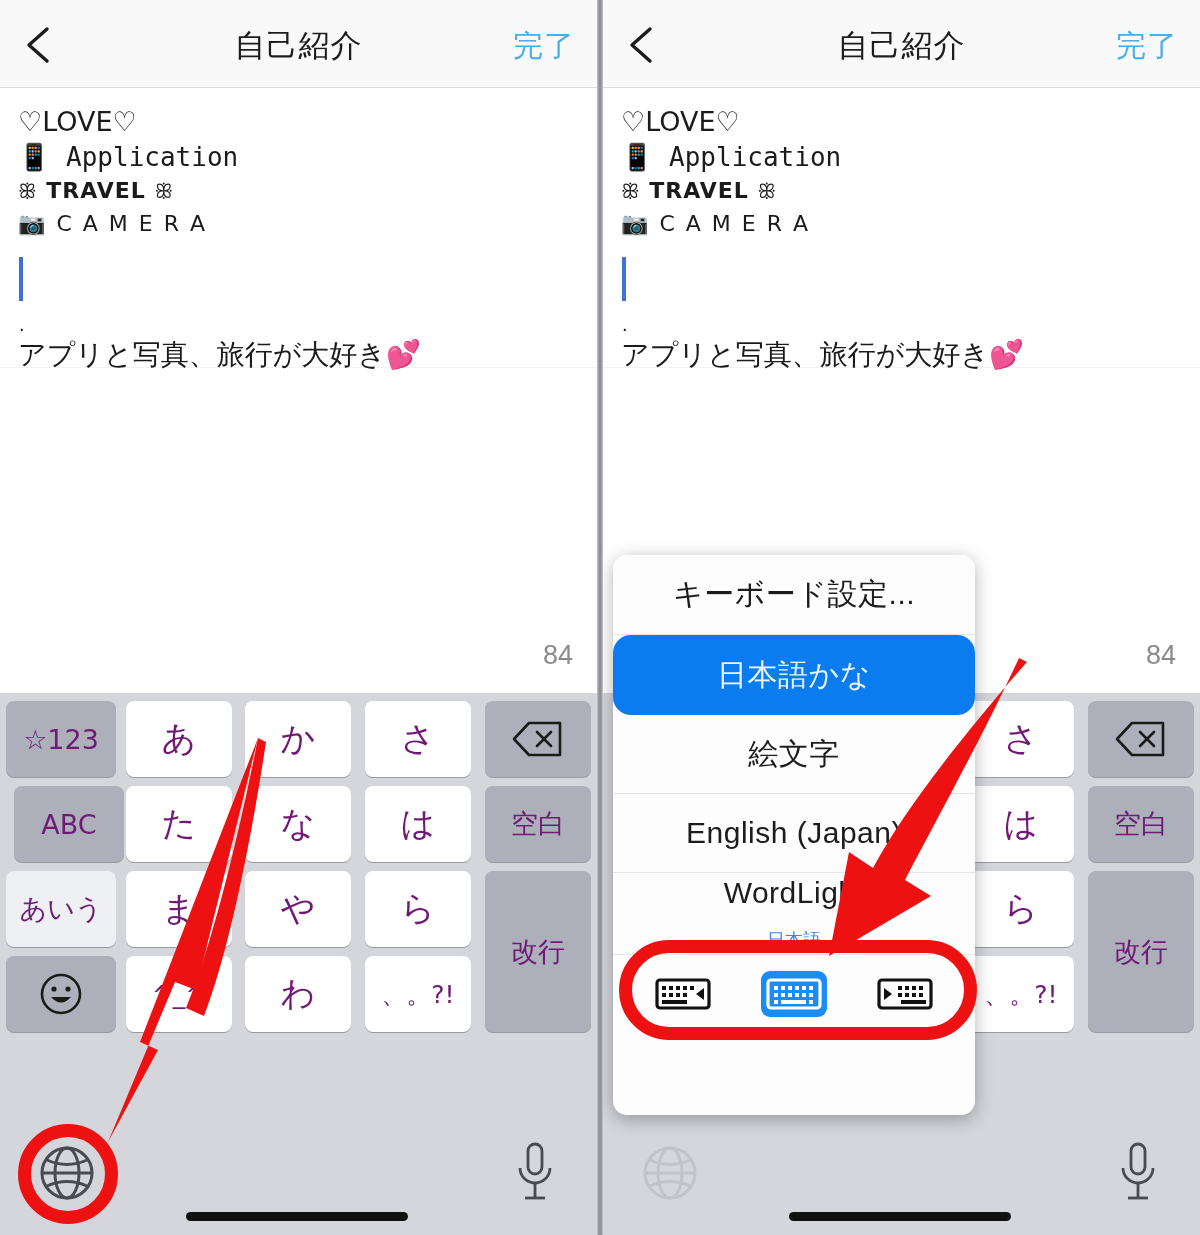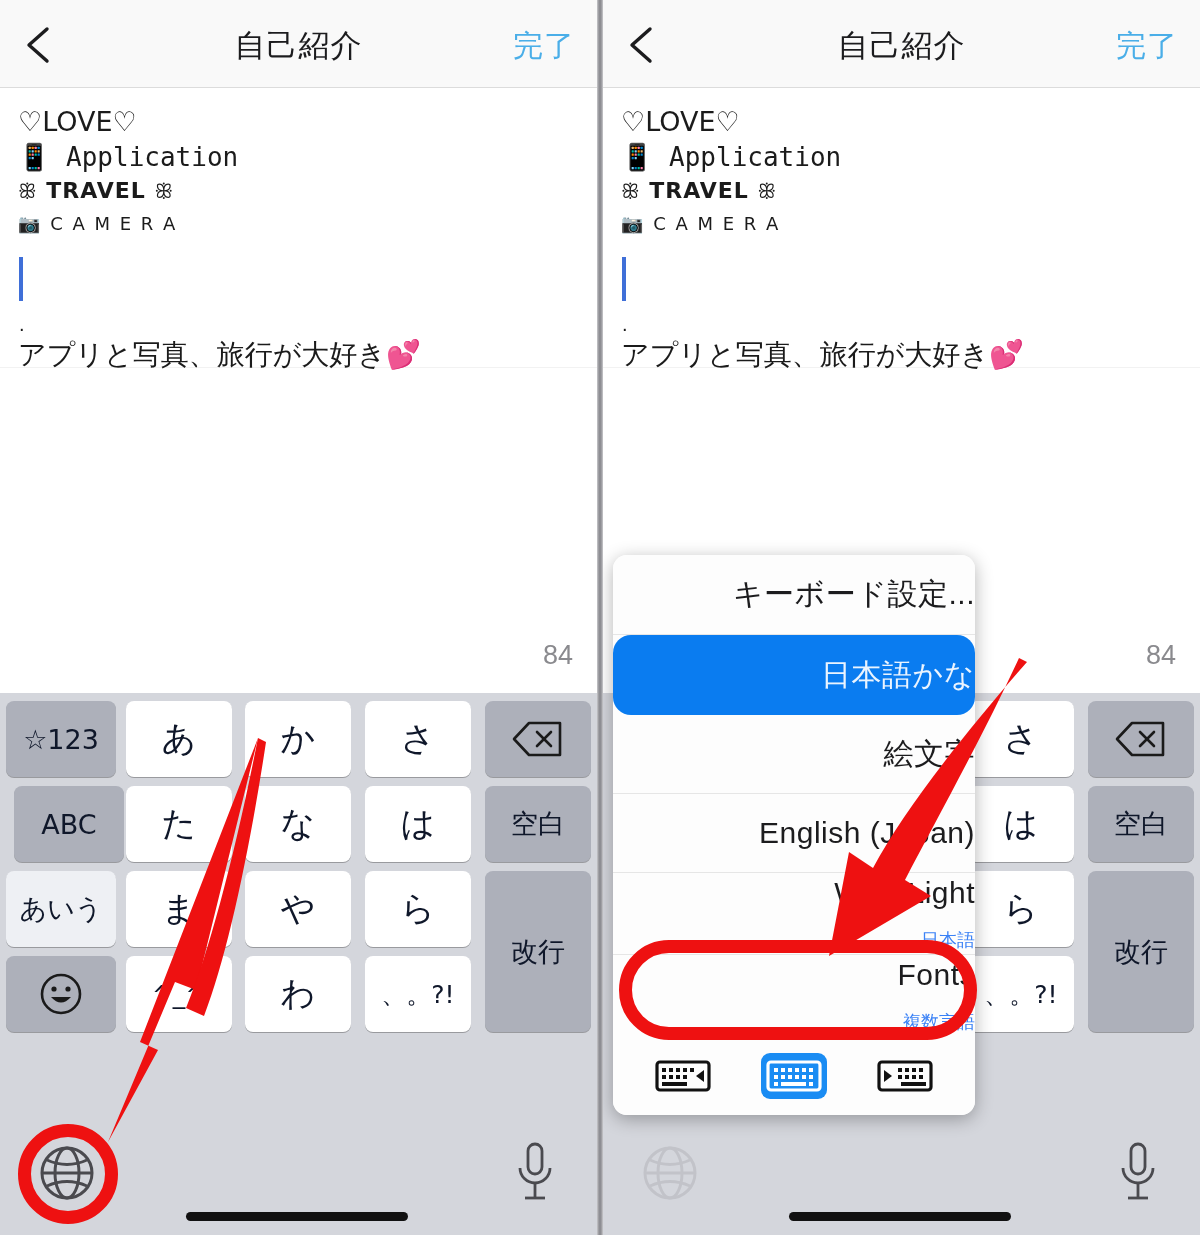--- a/index.html
+++ b/index.html
@@ -29,52 +29,52 @@
              letter-spacing:1px; cursor:pointer; }
 
   
   .bio{ position:absolute; left:0; top:89px; width:597px; height:279px; background:#fff;
         border-bottom:1px solid #f2f2f2; padding:16px 18px 0 18px; }
   .bio-line{ color:#1b1b1b; white-space:nowrap; }
   .l-love{ font-family:"DejaVu Sans",sans-serif; font-size:27px; line-height:34px; letter-spacing:0px; }
   .l-app{ font-family:"DejaVu Sans Mono","Liberation Mono",monospace; font-size:26px; line-height:36px; }
   .l-travel{ font-family:"DejaVu Sans",sans-serif; font-size:22px; line-height:32px; font-weight:bold; letter-spacing:1px;}
   .l-travel .orn{ font-weight:normal; font-size:20px; }
-  .l-cam{ font-size:18px; line-height:34px; font-family:"DejaVu Sans",sans-serif; letter-spacing:2px;}
+  .l-cam{ font-size:22px; line-height:34px; font-family:"DejaVu Sans",sans-serif; letter-spacing:2px;}
   .emoji{ font-family:"DejaVu Sans",sans-serif; }
   .caret{ position:absolute; left:19px; top:168px; width:4px; height:44px; background:#3f6fd8; }
   .l-dot{ font-size:20px; line-height:22px; color:#1b1b1b; padding-left:1px; }
   .l-jp{ font-size:28px; line-height:40px; color:#1b1b1b; font-family:"DejaVu Sans",sans-serif; }
   .heart{ color:#f2359d; }
 
   
   .counter{ position:absolute; right:24px; top:640px; font-size:27px; color:#8a8a8e; }
 
   
   .kb{ position:absolute; left:0; top:693px; width:597px; height:542px; background:#d4d6dc; }
   .key{ position:absolute; border-radius:8px; display:flex; align-items:center; justify-content:center;
-        font-size:34px; color:#0f172a; box-shadow:0 1px 0 rgba(0,0,0,0.28); cursor:pointer;
+        font-size:34px; color:#701a75; box-shadow:0 1px 0 rgba(0,0,0,0.28); cursor:pointer;
         font-family:"DejaVu Sans",sans-serif; }
   .key.light{ background:#ffffff; }
   .key.dark{ background:#adb0ba; }
   .key.pale{ background:#eef0f4;text-align:center; }
   .key.small{ font-size:27px; }
   .key.tiny{ font-size:25px; }
 
   .kb-bottom{ position:absolute; left:0; top:1120px; width:597px; height:115px; background:#d4d6dc; }
   .globe{ position:absolute; left:36px; top:1142px; width:62px; height:62px; cursor:pointer; }
   .mic{ position:absolute; left:512px; top:1140px; width:46px; height:66px; cursor:pointer; }
   .homebar{ position:absolute; left:186px; top:1212px; width:222px; height:9px;
             background:#111; border-radius:5px; }
 
   
   .popup{ position:absolute; left:10px; top:555px; width:362px; height:560px;
           background:#fdfdfd; border-radius:14px; box-shadow:0 4px 18px rgba(0,0,0,0.30); overflow:hidden; }
   .pitem{ position:relative; width:100%; display:flex; flex-direction:column;
-          align-items:flex-end; justify-content:center; border-bottom:1px solid #e6e6e6;
+          align-items:center; justify-content:center; border-bottom:1px solid #e6e6e6;
           cursor:pointer; background:#fdfdfd; }
   .pitem .ptitle{ font-size:30px; color:#1c1c1e; letter-spacing:0.5px; }
   .pitem .psub{ font-size:18px; color:#3b82f6; margin-top:18px; }
   .pitem.sel{ background:#0a7cf0; border-bottom:none;border-radius:18px; }
   .pitem.sel .ptitle{ color:#eaf4ff; }
   .pswitch{ height:78px; display:flex; align-items:center; justify-content:space-around;
             background:#fdfdfd; padding:0 14px; }
   .kbicon{ width:66px; height:46px; display:flex; align-items:center; justify-content:center;
            border-radius:9px; cursor:pointer; }
   .kbicon.active{ background:#1a8cf3; }
@@ -275,24 +275,20 @@
       </div>
       <div class="pitem" style="height:79px;">
         <span class="ptitle">絵文字</span>
       </div>
       <div class="pitem" style="height:79px;">
         <span class="ptitle">English (Japan)</span>
       </div>
       <div class="pitem" style="height:82px;">
         <span class="ptitle">WordLight</span>
         <span class="psub">日本語</span>
-      </div>
-      <div class="pitem" style="height:82px;border-bottom:none;">
-        <span class="ptitle">Fonts</span>
-        <span class="psub">複数言語</span>
       </div>
       <div class="pswitch">
         <div class="kbicon">
           <svg width="56" height="36" viewBox="0 0 56 36">
             <rect x="2" y="4" width="52" height="28" rx="3" fill="none" stroke="#111" stroke-width="3.2"></rect>
             <g fill="#111">
               <rect x="7" y="10" width="4" height="4"></rect>
                 <rect x="14" y="10" width="4" height="4"></rect>
               <rect x="21" y="10" width="4" height="4"></rect>
                 <rect x="28" y="10" width="4" height="4"></rect>

